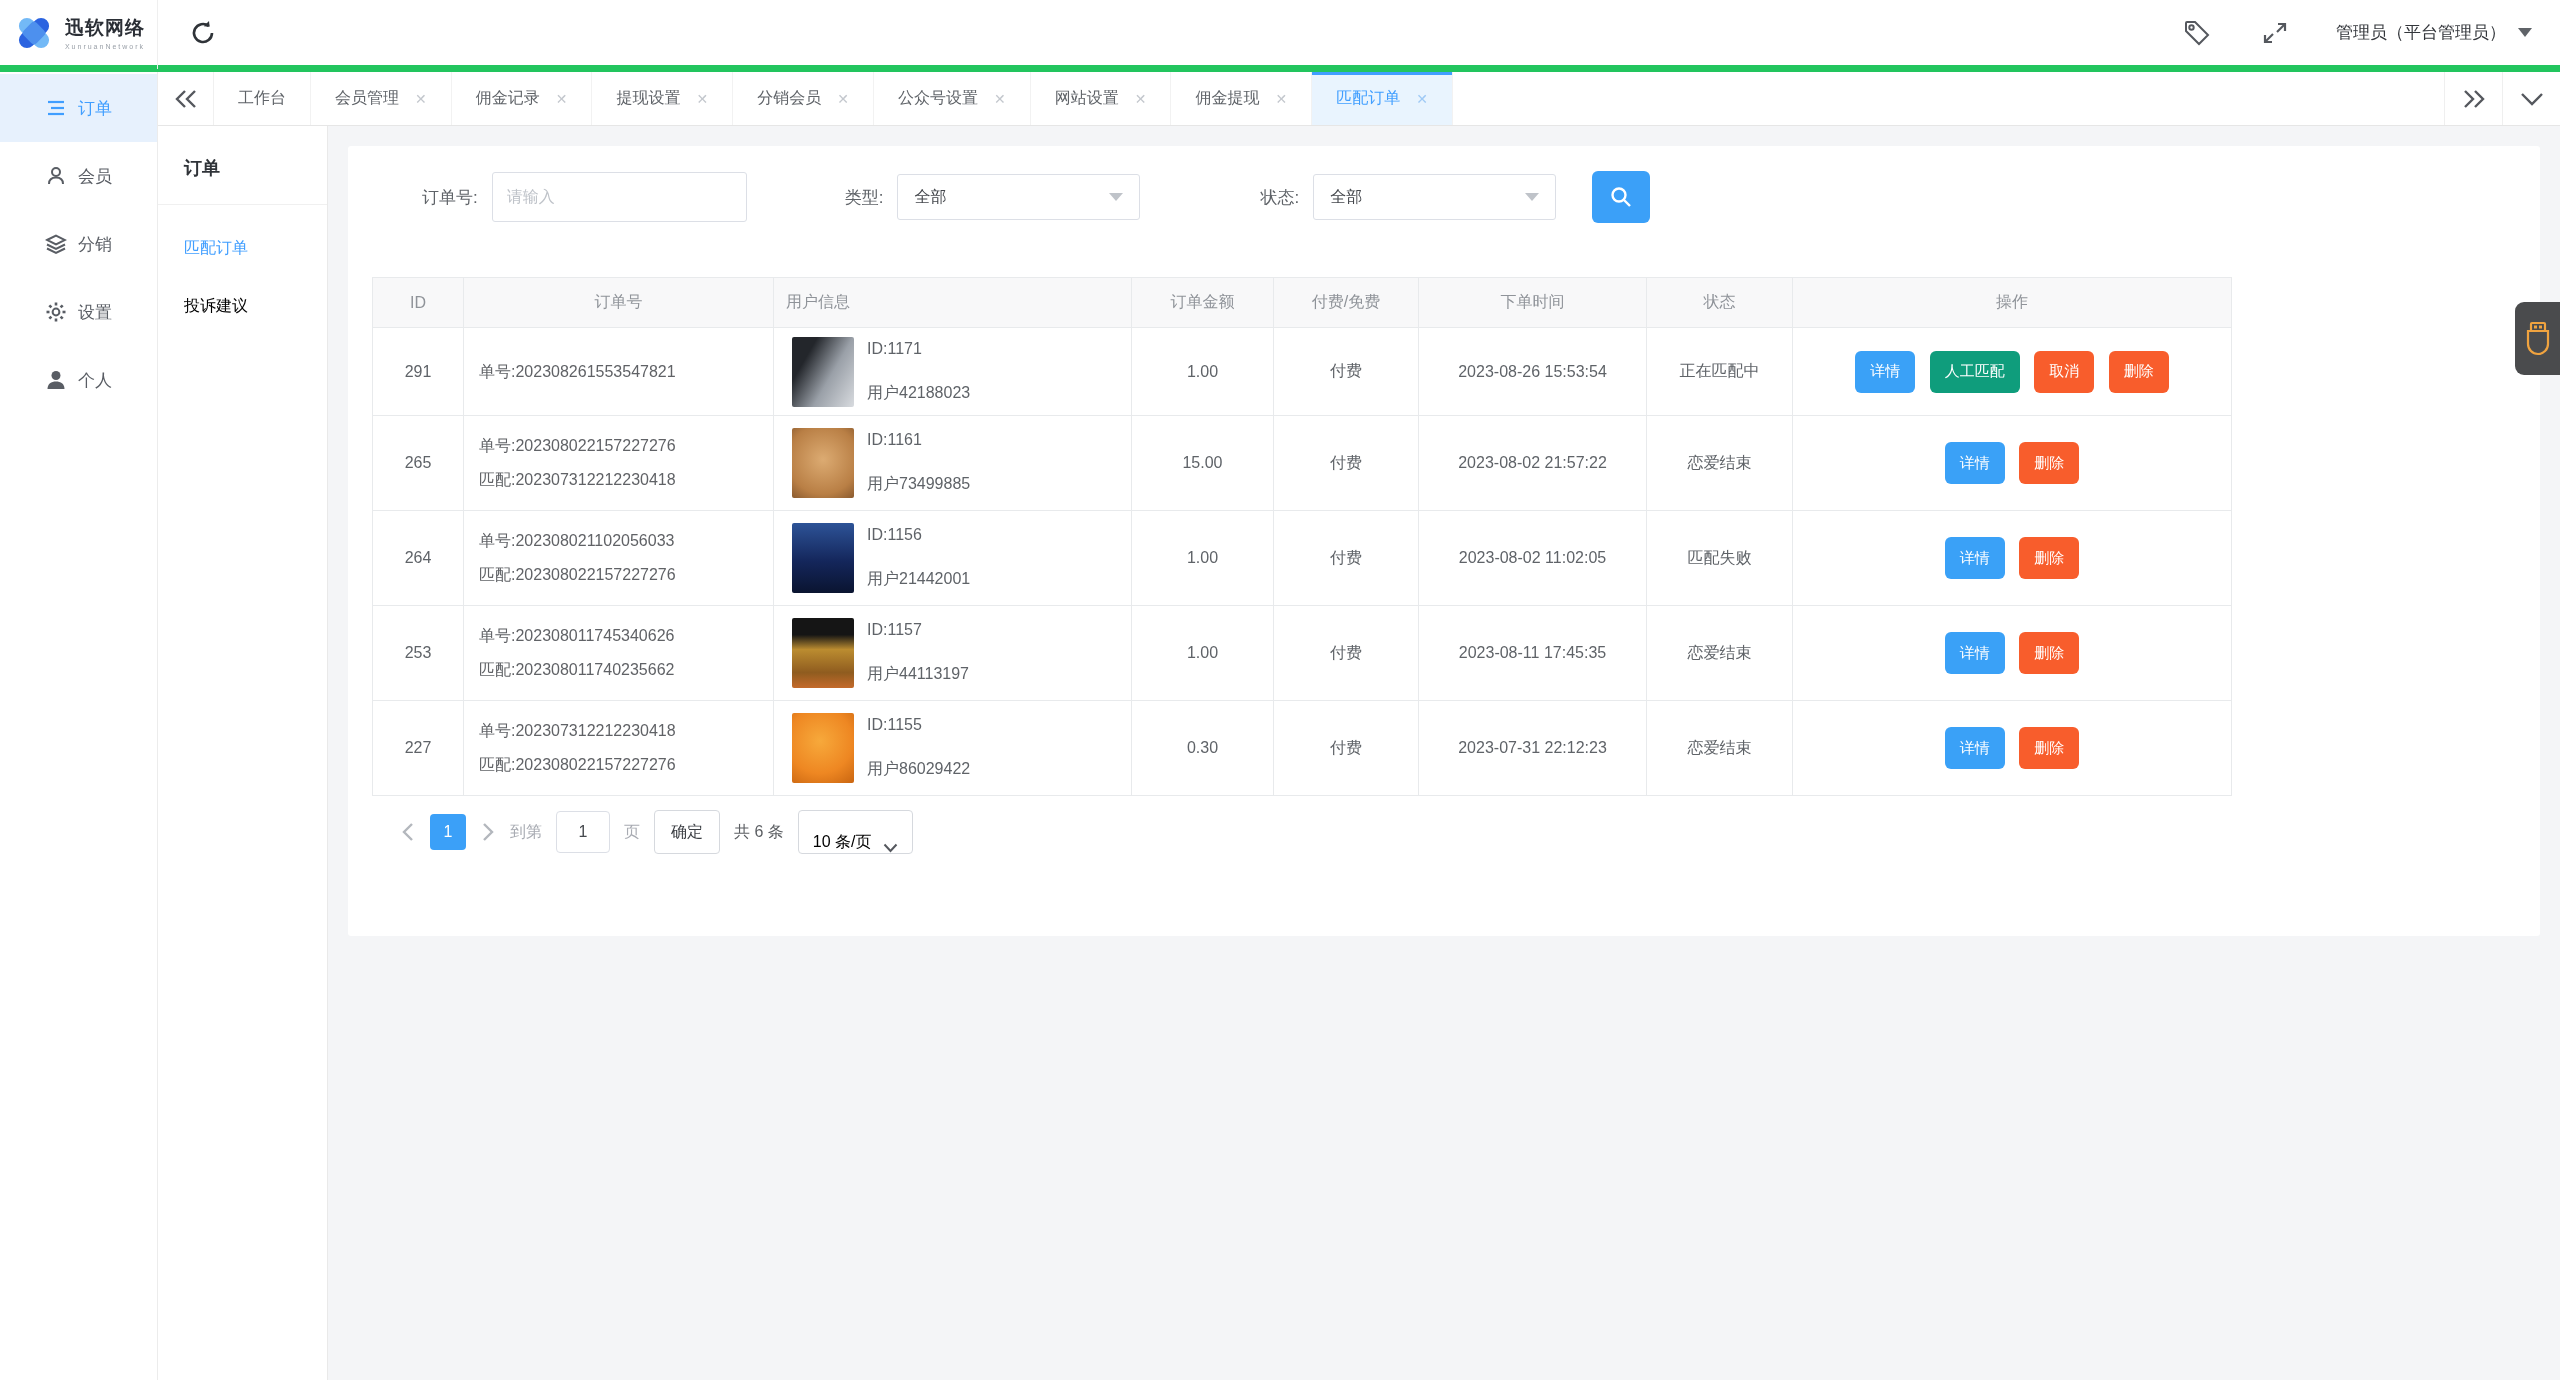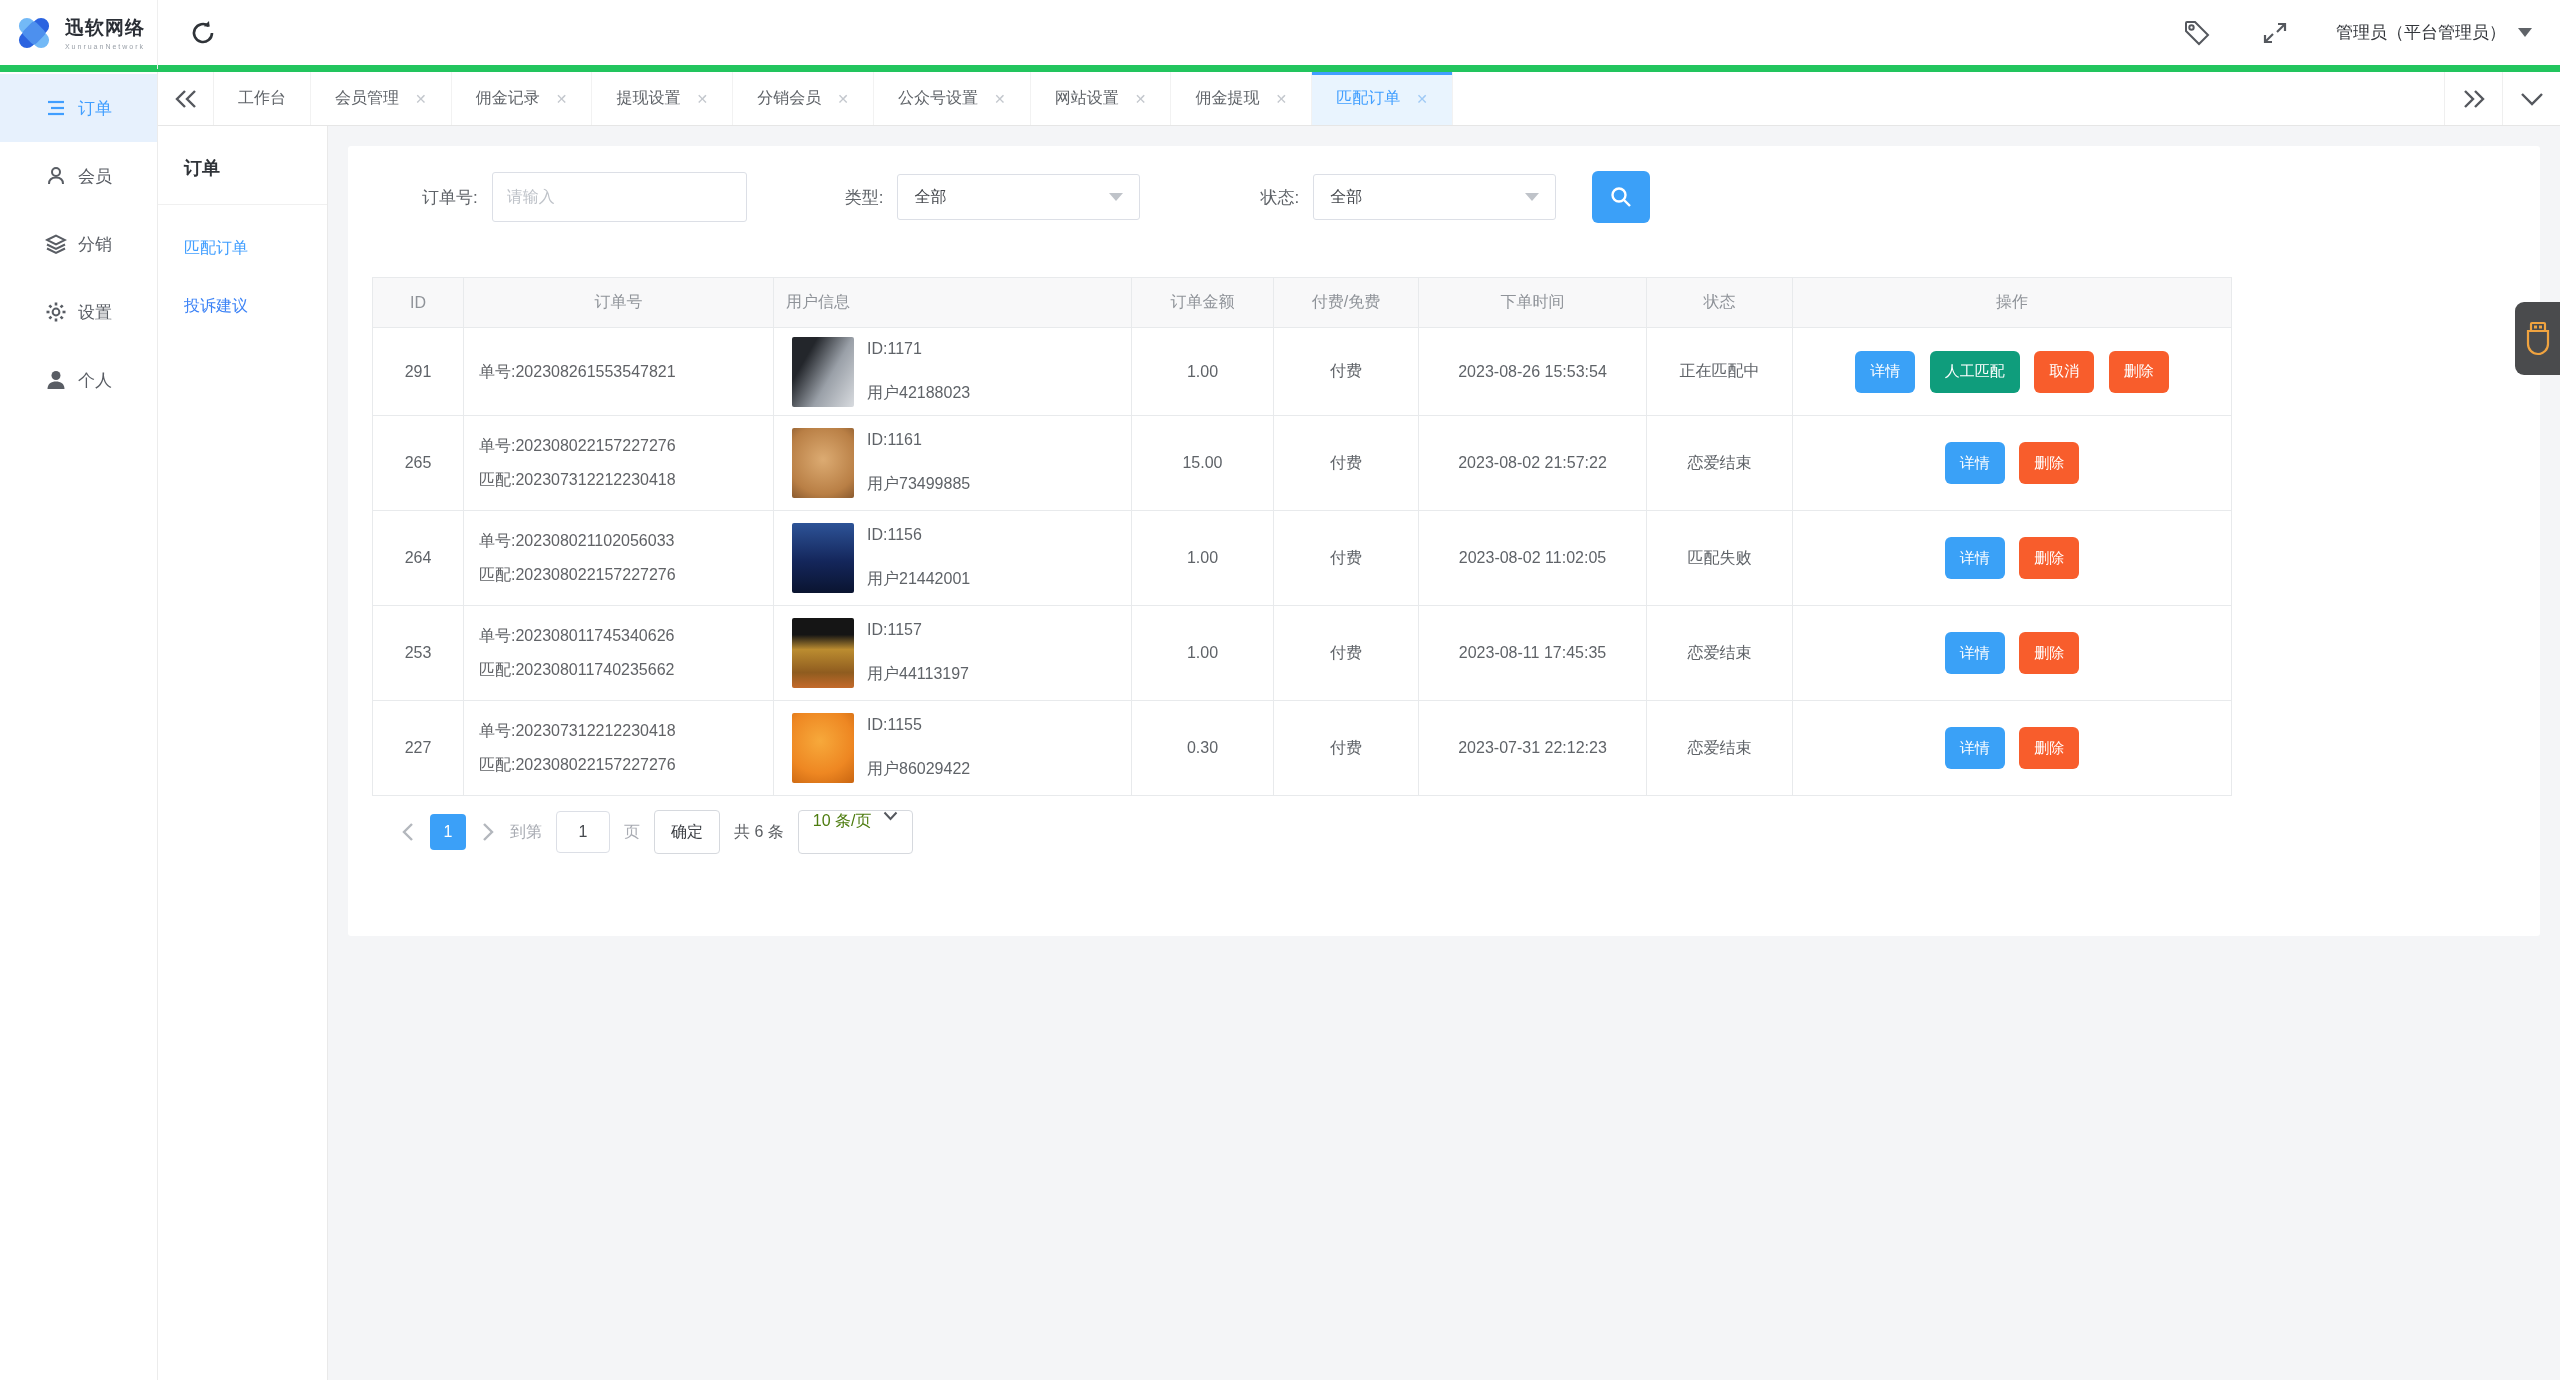--- a/index.html
+++ b/index.html
@@ -44,21 +44,21 @@
   .tab.active .close-x { color:#9ec9f5; }
   .tab-right-spacer { flex:1; }
   .tab-side-btn { width:58px; border-left:1px solid #efefef; display:flex; align-items:center;
     justify-content:center; cursor:pointer; color:#595d64; }
 
   
   .submenu { position:absolute; left:158px; top:126px; bottom:0; width:170px; background:#fff;
     border-right:1px solid #e9e9e9; z-index:5; }
   .submenu-title { font-size:18px; font-weight:bold; color:#2f3338; padding:30px 0 0 26px; }
   .submenu-divider { border-bottom:1px solid #f0f0f0; margin-top:24px; }
-  .submenu-item { height:58px; line-height:58px; padding-left:26px; font-size:16px; color:#3b82f6; cursor:pointer; }
+  .submenu-item { height:58px; line-height:58px; padding-left:26px; font-size:16px; color:#000000; cursor:pointer; }
   .submenu-item.active { color:#409eff; }
 
   
   .main { position:absolute; left:328px; top:126px; right:0; bottom:0; background:#f4f5f7; }
   .card { position:absolute; left:20px; top:20px; width:2192px; height:790px; background:#fff; border-radius:3px; }
 
   
   .filters { display:flex; align-items:center; margin-top:28px; margin-left:74px; height:46px; }
   .f-label { font-size:17px; color:#5f6368; margin-right:14px; white-space:nowrap; }
   .f-input { width:255px; height:50px; border:1px solid #dcdfe6; border-radius:3px; padding:0 14px;
@@ -103,22 +103,22 @@
   .pager { display:flex; align-items:center; margin-left:52px; margin-top:14px; gap:14px; }
   .pg-arrow { color:#b3b7bd; cursor:pointer; display:flex; align-items:center; }
   .pg-current { width:36px; height:36px; background:#3ba0f8; color:#fff; border-radius:4px;
     display:flex; align-items:center; justify-content:center; font-size:16px; cursor:pointer; }
   .pg-text { font-size:16px; color:#a8abb2; }
   .pg-input { width:54px; height:42px; border:1px solid #dcdfe6; border-radius:4px; text-align:center;
     font-size:16px; color:#45484d; outline:none; font-family:inherit; }
   .pg-confirm { height:44px; padding:0 16px; background:#fff; border:1px solid #d6d9de; border-radius:4px;
     font-size:16px; color:#3c3f44; cursor:pointer; font-family:inherit; }
   .pg-total { font-size:16px; color:#5c5f63; }
-  .pg-size { height:44px; border:1px solid #d6d9de; border-radius:4px; display:flex; align-items:flex-start;
-    gap:12px; padding:0 14px; font-size:16px; color:#4d7c0f; cursor:pointer; }
+  .pg-size { height:44px; border:1px solid #d6d9de; border-radius:4px; display:flex; align-items:flex-end;
+    gap:12px; padding:0 14px; font-size:16px; color:#000000; cursor:pointer; }
 
   
   .float-widget { position:absolute; right:0; top:302px; width:45px; height:73px; background:#4a4b4d;
     border-radius:9px 0 0 9px; display:flex; align-items:center; justify-content:center; cursor:pointer; z-index:40; }
 </style>
 </head>
 <body>
 
 <div class="header">
   <div class="logo-area">

